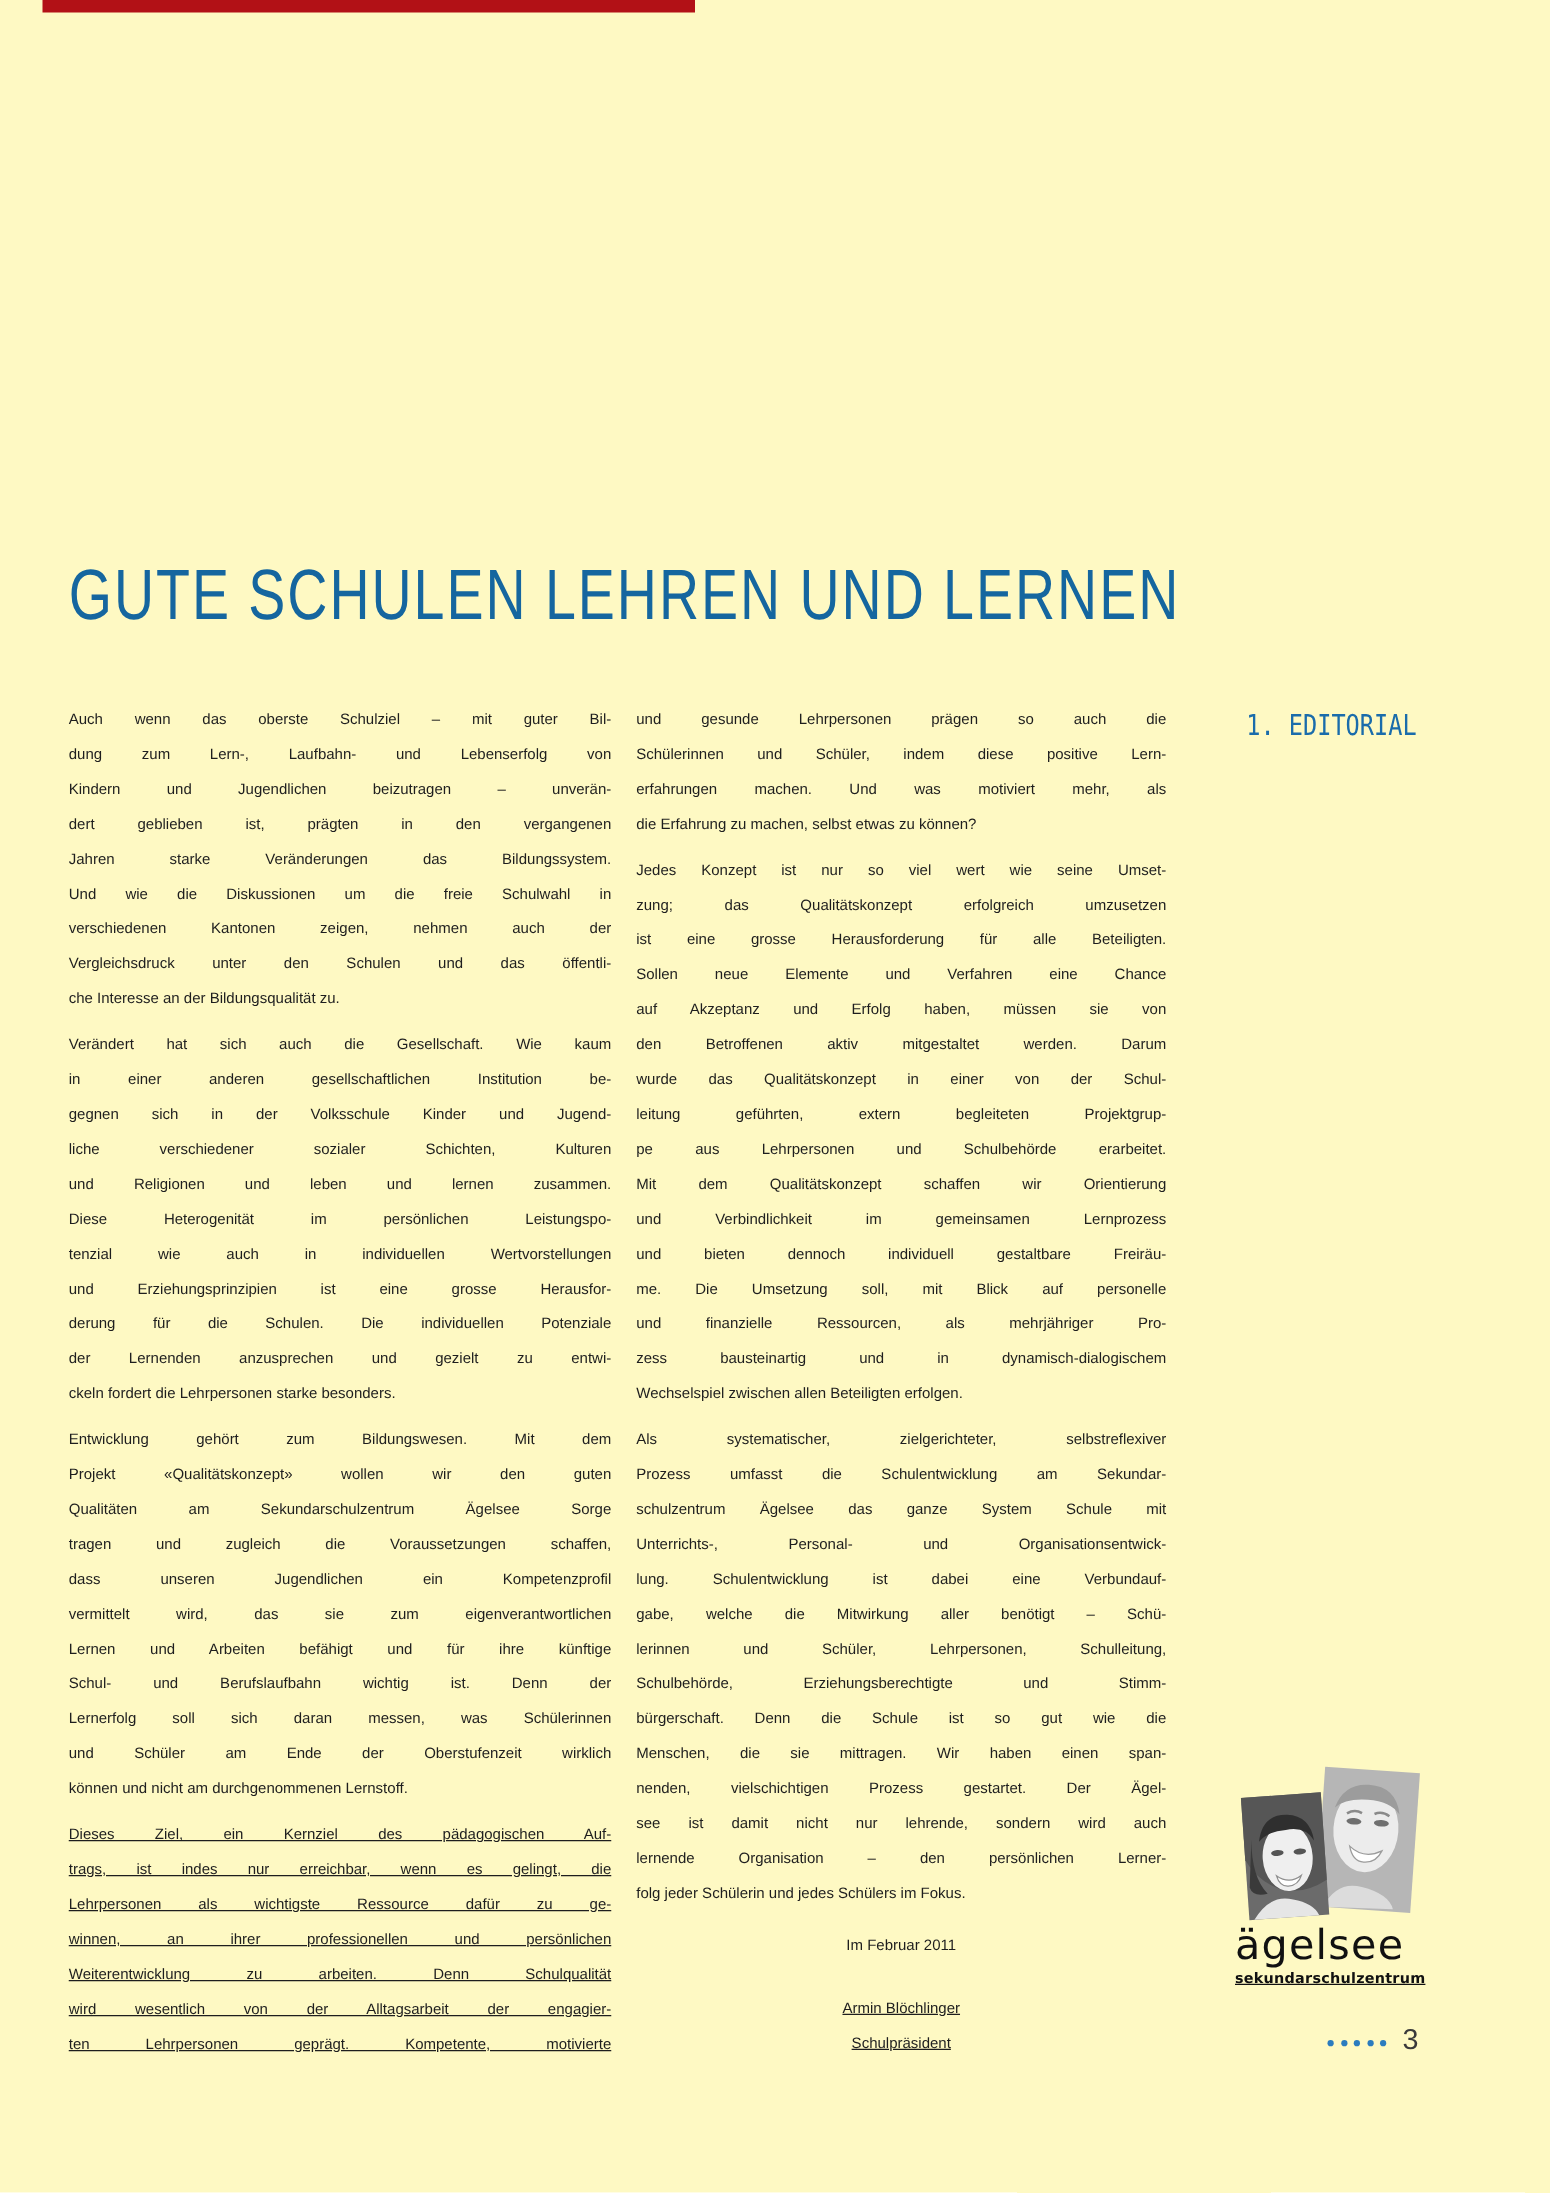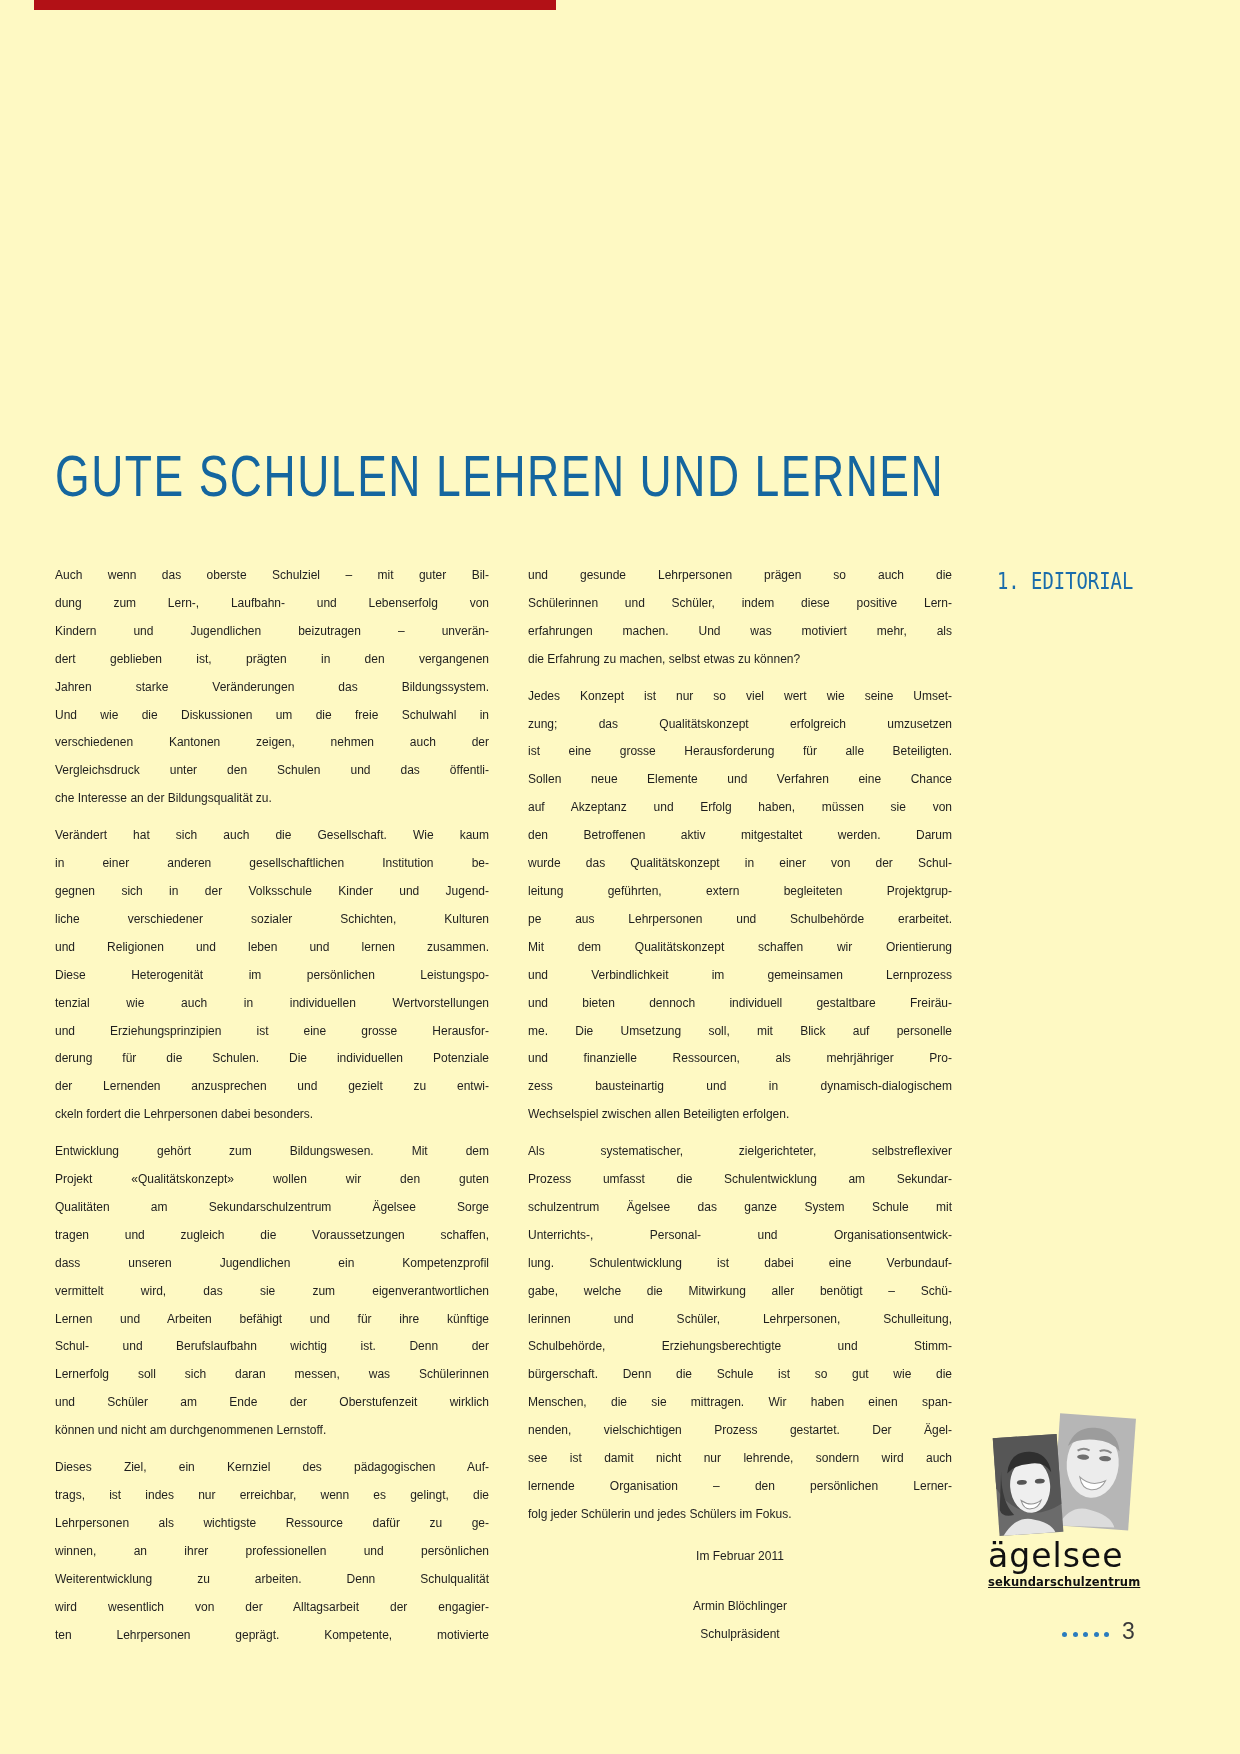--- a/index.html
+++ b/index.html
@@ -12,23 +12,23 @@
          letter-spacing:2px;font-weight:400;white-space:nowrap;
          transform:scaleX(0.78);transform-origin:left top;}
   
   #section-label{position:absolute;left:997px;top:570px;
          font-family:"DejaVu Sans Mono","Liberation Mono",monospace;
          font-size:23px;line-height:23px;white-space:nowrap;
          transform:scaleX(0.82);transform-origin:left top;}
   
   .col{position:absolute;top:562px;color:#1e1e1e;font-size:12px;line-height:27.9px;}
   #col-left{left:55px;width:434px;}
-  #col-right{left:528px;width:424px;}
+  #col-right{left:509px;width:424px;}
   .para{margin:0 0 9px 0;}
-  .para:last-child{margin-bottom:0;}
+  .para:last-child{margin-bottom:0;text-decoration:underline;}
   .line{text-align:justify;text-align-last:justify;white-space:normal;}
   .line.last{text-align-last:left;}
   .plain{text-align:center;}
   #date-line{margin-top:14px;}
   #signature{margin-top:22px;}
   
   #logo{position:absolute;left:988px;top:1412px;width:152px;text-align:left;}
   #logo-photos{position:relative;width:152px;height:126px;}
   #logo-word{font-family:"DejaVu Sans",sans-serif;font-size:33px;line-height:36px;
              letter-spacing:1px;color:#111111;margin-top:0;}
@@ -67,21 +67,21 @@
         <div class="line">Verändert hat sich auch die Gesellschaft. Wie kaum</div>
         <div class="line">in einer anderen gesellschaftlichen Institution be-</div>
         <div class="line">gegnen sich in der Volksschule Kinder und Jugend-</div>
         <div class="line">liche verschiedener sozialer Schichten, Kulturen</div>
         <div class="line">und Religionen und leben und lernen zusammen.</div>
         <div class="line">Diese Heterogenität im persönlichen Leistungspo-</div>
         <div class="line">tenzial wie auch in individuellen Wertvorstellungen</div>
         <div class="line">und Erziehungsprinzipien ist eine grosse Herausfor-</div>
         <div class="line">derung für die Schulen. Die individuellen Potenziale</div>
         <div class="line">der Lernenden anzusprechen und gezielt zu entwi-</div>
-        <div class="line last">ckeln fordert die Lehrpersonen dabei besonders.</div>
+        <div class="line last">ckeln fordert die Lehrpersonen starke besonders.</div>
       </div>
       <div class="para">
         <div class="line">Entwicklung gehört zum Bildungswesen. Mit dem</div>
         <div class="line">Projekt «Qualitätskonzept» wollen wir den guten</div>
         <div class="line">Qualitäten am Sekundarschulzentrum Ägelsee Sorge</div>
         <div class="line">tragen und zugleich die Voraussetzungen schaffen,</div>
         <div class="line">dass unseren Jugendlichen ein Kompetenzprofil</div>
         <div class="line">vermittelt wird, das sie zum eigenverantwortlichen</div>
         <div class="line">Lernen und Arbeiten befähigt und für ihre künftige</div>
         <div class="line">Schul- und Berufslaufbahn wichtig ist. Denn der</div>

